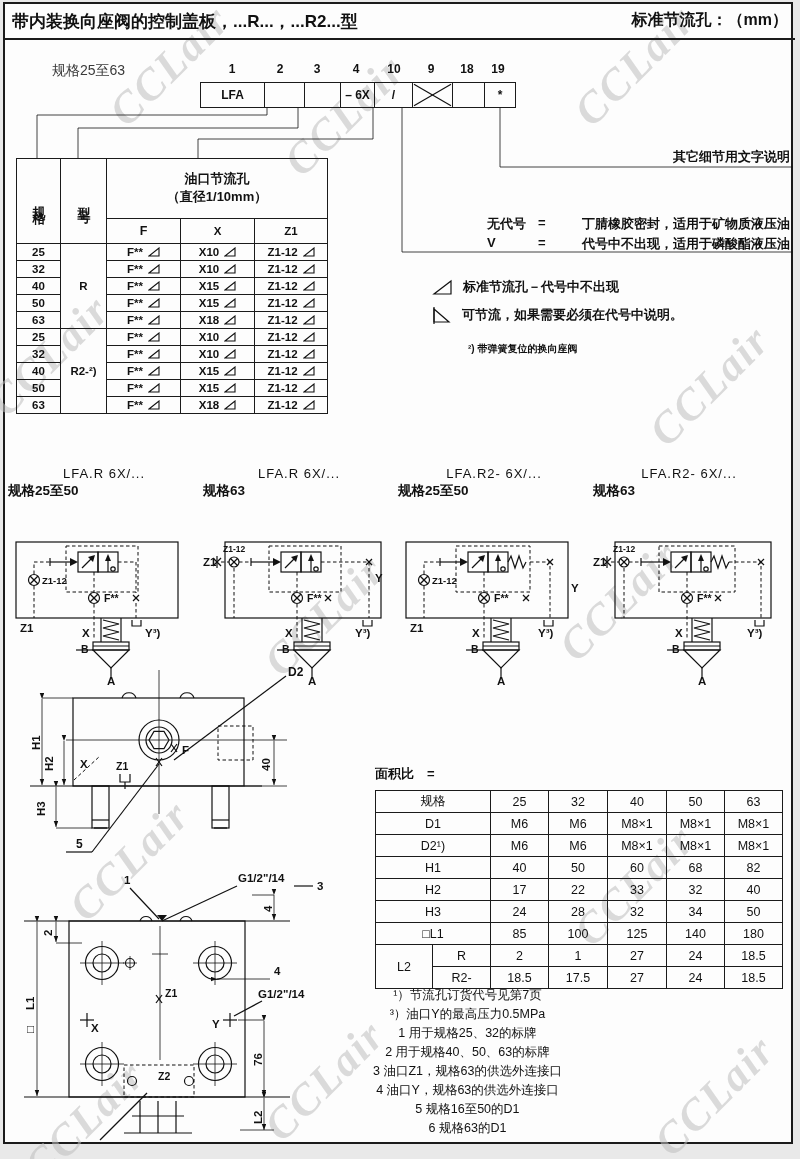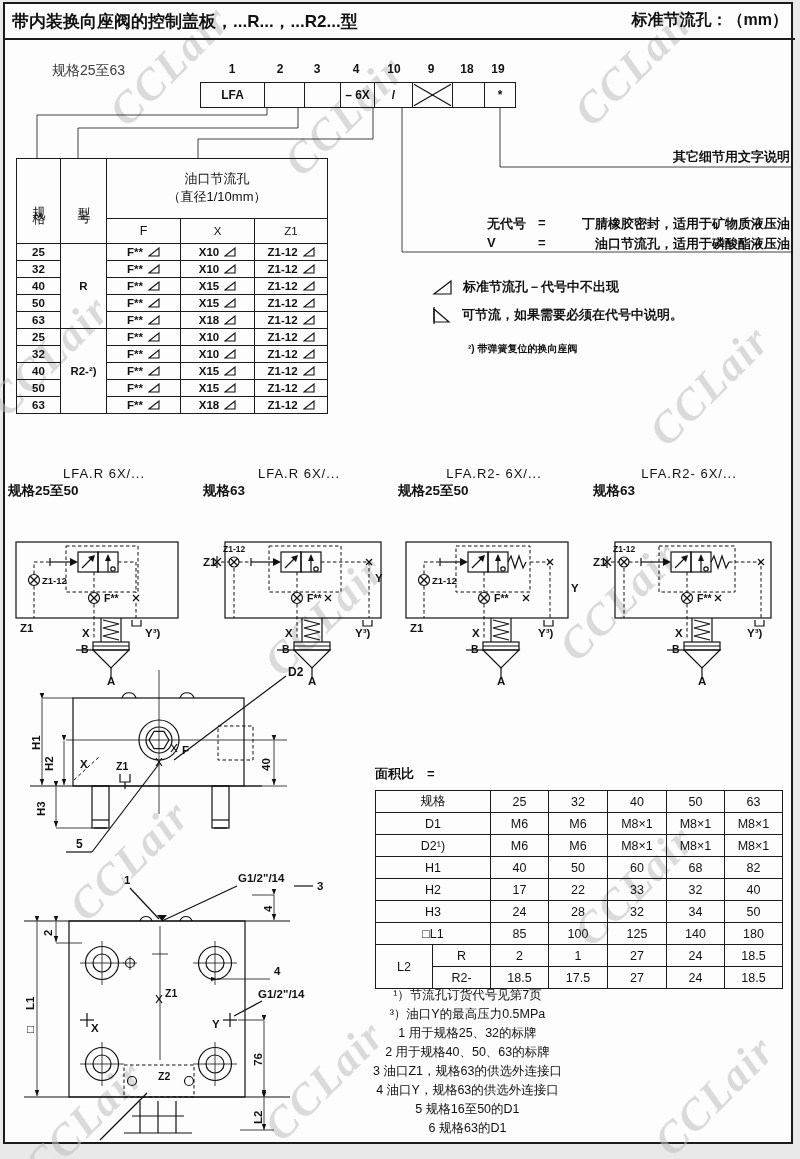--- a/index.html
+++ b/index.html
@@ -16,21 +16,21 @@
   .hdr-line{left:5px;top:38px;width:790px;height:0;border-top:2px solid #1b1b1b;}
   .size-range{left:52px;top:62px;font-size:14px;color:#3a3a3a;}
   .codenum{position:absolute;top:62px;font-size:12px;font-weight:700;transform:translateX(-50%);}
   .codebox{left:200px;top:82px;height:26px;display:flex;border:1.4px solid #1b1b1b;box-sizing:border-box;}
   .codebox .cc{border-right:1.4px solid #1b1b1b;box-sizing:border-box;display:flex;align-items:center;
       justify-content:center;font-size:12px;font-weight:700;position:relative;}
   .codebox .cc:last-child{border-right:none;}
   table.spec{border-collapse:collapse;table-layout:fixed;}
   table.spec th,table.spec td{border:1.3px solid #1b1b1b;text-align:center;vertical-align:middle;
       font-size:11.5px;font-weight:700;padding:0;height:16px;}
-  table.spec thead th{font-weight:400;}
+  table.spec thead th{font-weight:700;}
   .vtext{writing-mode:vertical-rl;text-orientation:upright;letter-spacing:5px;font-size:13px;margin:auto;}
   .tri{vertical-align:-1px;margin-left:5px;}
   .seal-code{font-size:13px;font-weight:700;}
   .seal-desc{font-size:13px;font-weight:700;text-align:right;}
   .legend-row{display:flex;align-items:center;gap:10px;font-size:13px;font-weight:700;}
   .fn2{font-size:10px;font-weight:700;}
   .other-details{font-size:13px;font-weight:700;text-align:right;}
   .sch-title{text-align:center;font-size:13px;letter-spacing:1px;font-weight:400;}
   .sch-size{text-align:left;font-size:13.5px;font-weight:700;margin-top:1px;}
   .area-ratio{font-size:13px;font-weight:700;}
@@ -104,21 +104,21 @@
     <path class="k8" d="M402,8 V152 H793" fill="none"></path>
     <path class="k8" d="M500,8 V67 H793" fill="none"></path>
   </svg>
 
   <div class="abs z other-details" style="left:500px;top:148px;width:290px;">其它细节用文字说明</div>
   <span class="abs z seal-code" style="left:487px;top:215px;">无代号</span>
   <span class="abs z seal-code" style="left:538px;top:215px;">=</span>
   <div class="abs z seal-desc" style="left:560px;top:215px;width:230px;">丁腈橡胶密封，适用于矿物质液压油</div>
   <span class="abs z seal-code" style="left:487px;top:235px;">V</span>
   <span class="abs z seal-code" style="left:538px;top:235px;">=</span>
-  <div class="abs z seal-desc" style="left:560px;top:235px;width:230px;">油口节流孔，适用于磷酸酯液压油</div>
+  <div class="abs z seal-desc" style="left:560px;top:235px;width:230px;">代号中不出现，适用于磷酸酯液压油</div>
 
   <div class="abs z legend-row" style="left:432px;top:278px;">
     <svg width="21" height="17" viewBox="0 0 21 17">
       <polygon class="k" points="2,15 19,15 19,2"></polygon>
       </svg>
     <span>标准节流孔－代号中不出现</span>
   </div>
   <div class="abs z legend-row" style="left:430px;top:306px;">
     <svg width="22" height="17" viewBox="0 0 22 17">
       <polygon class="k" points="4,2 19,15 4,15"></polygon>

